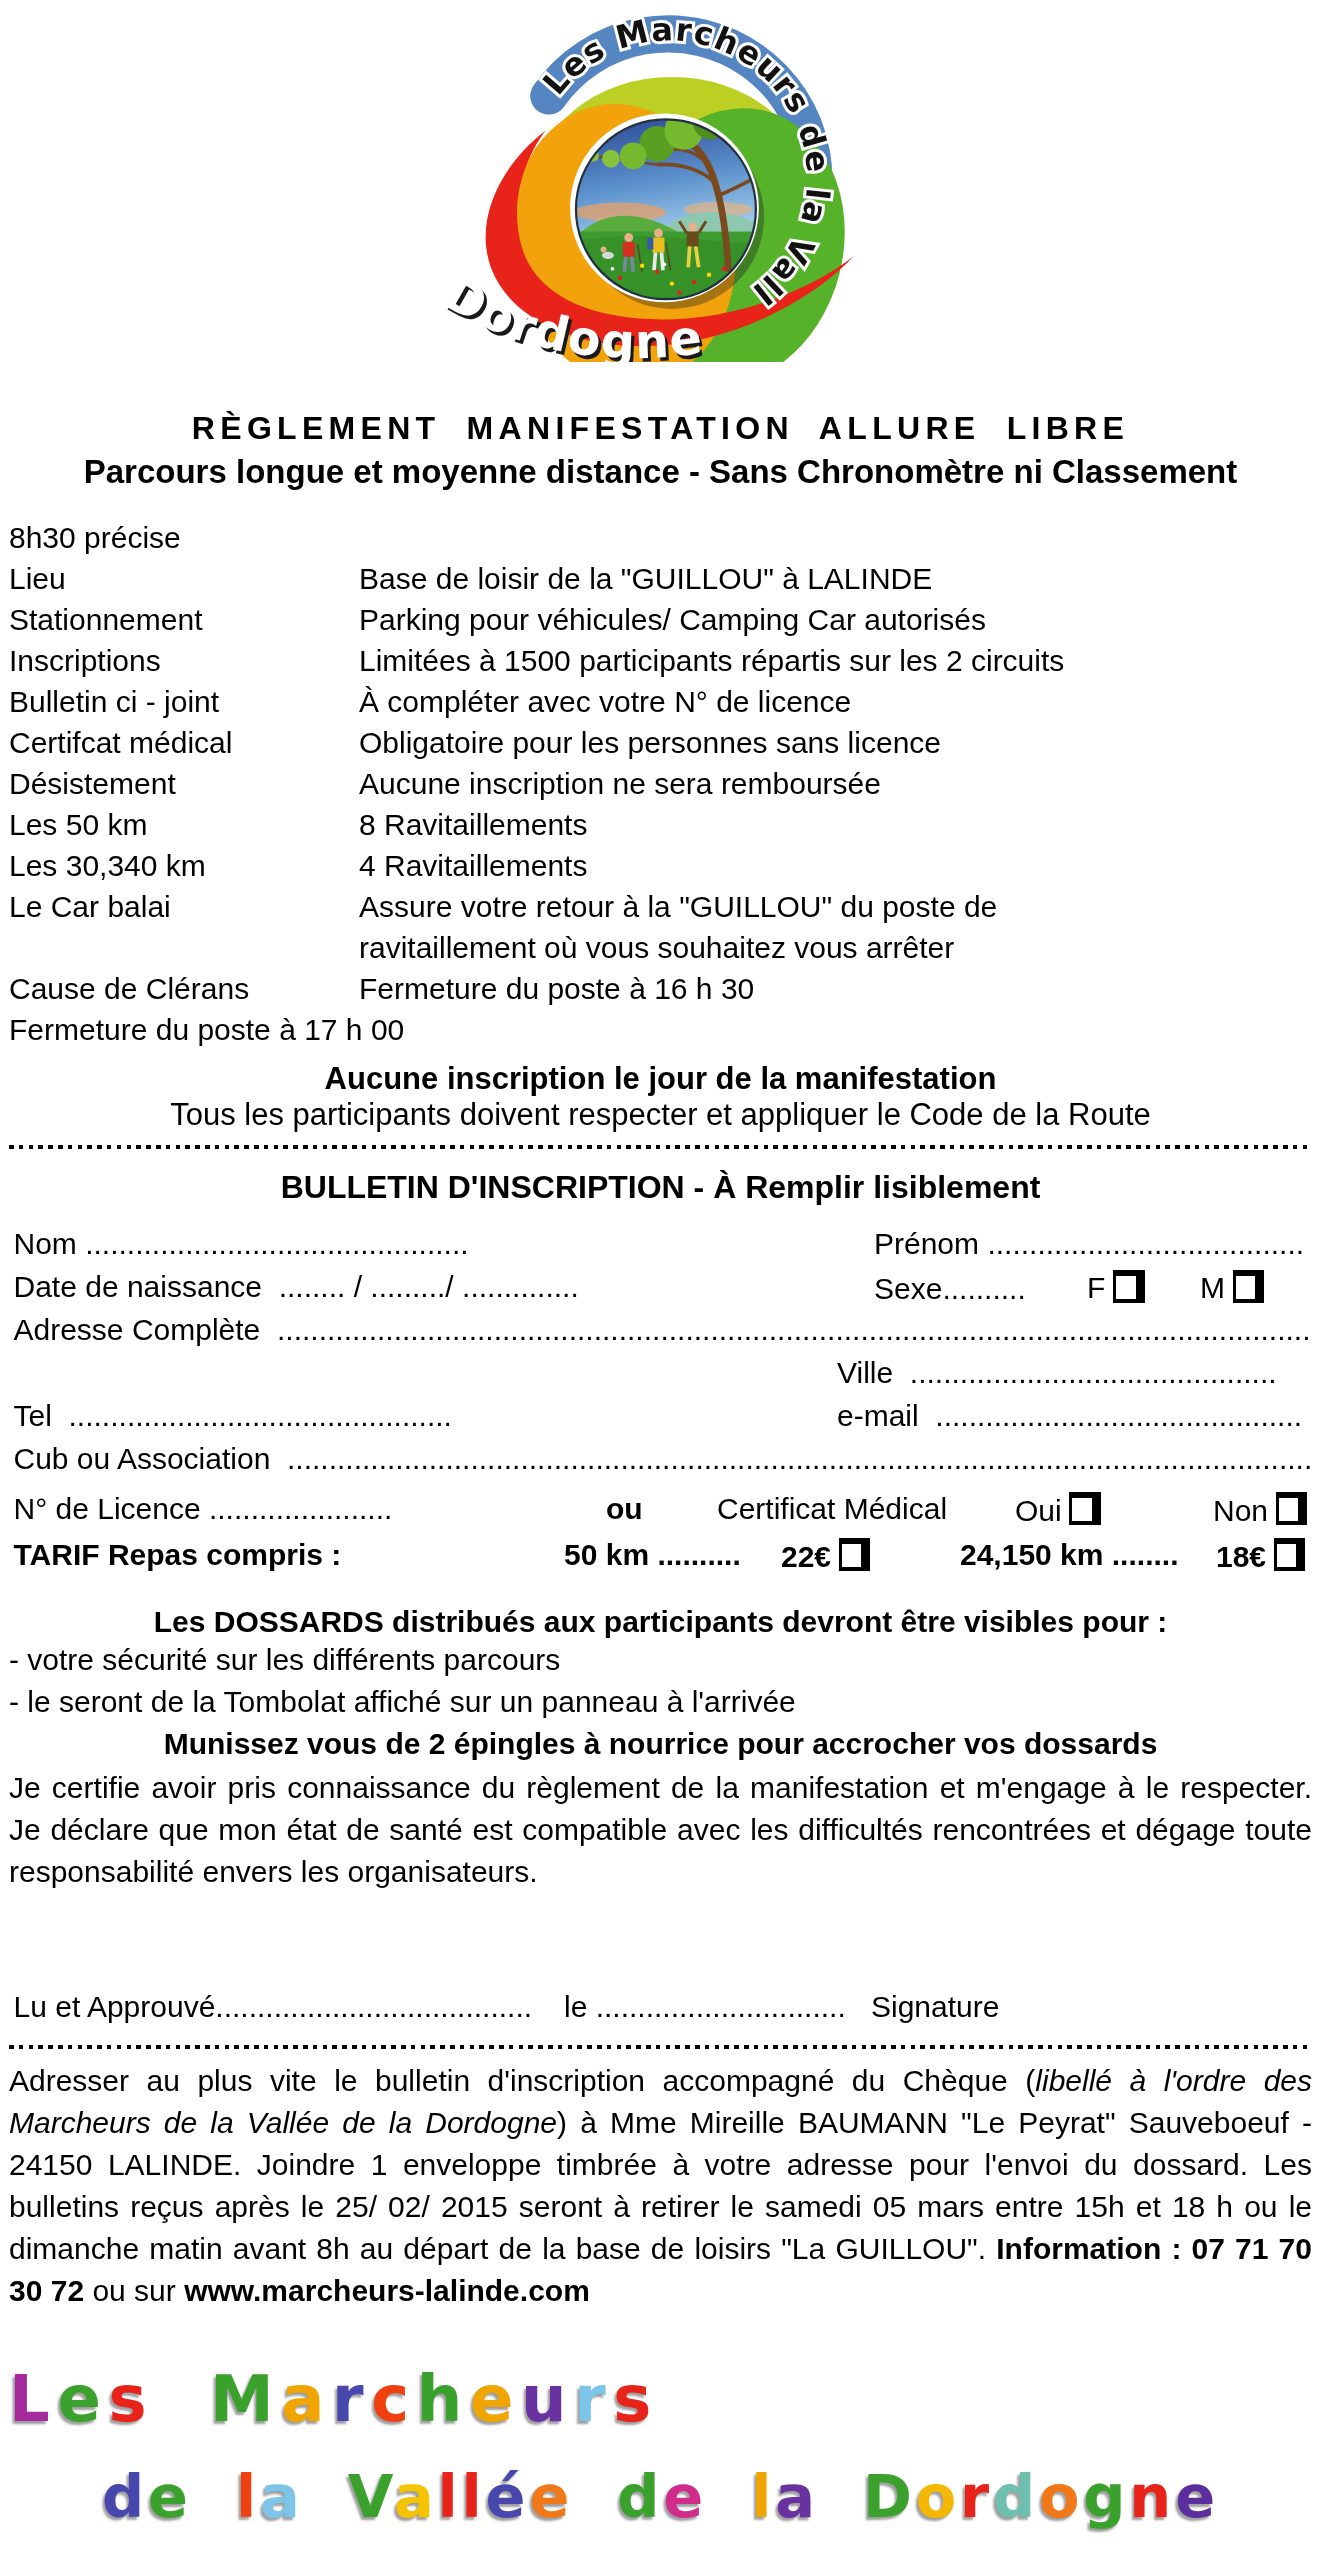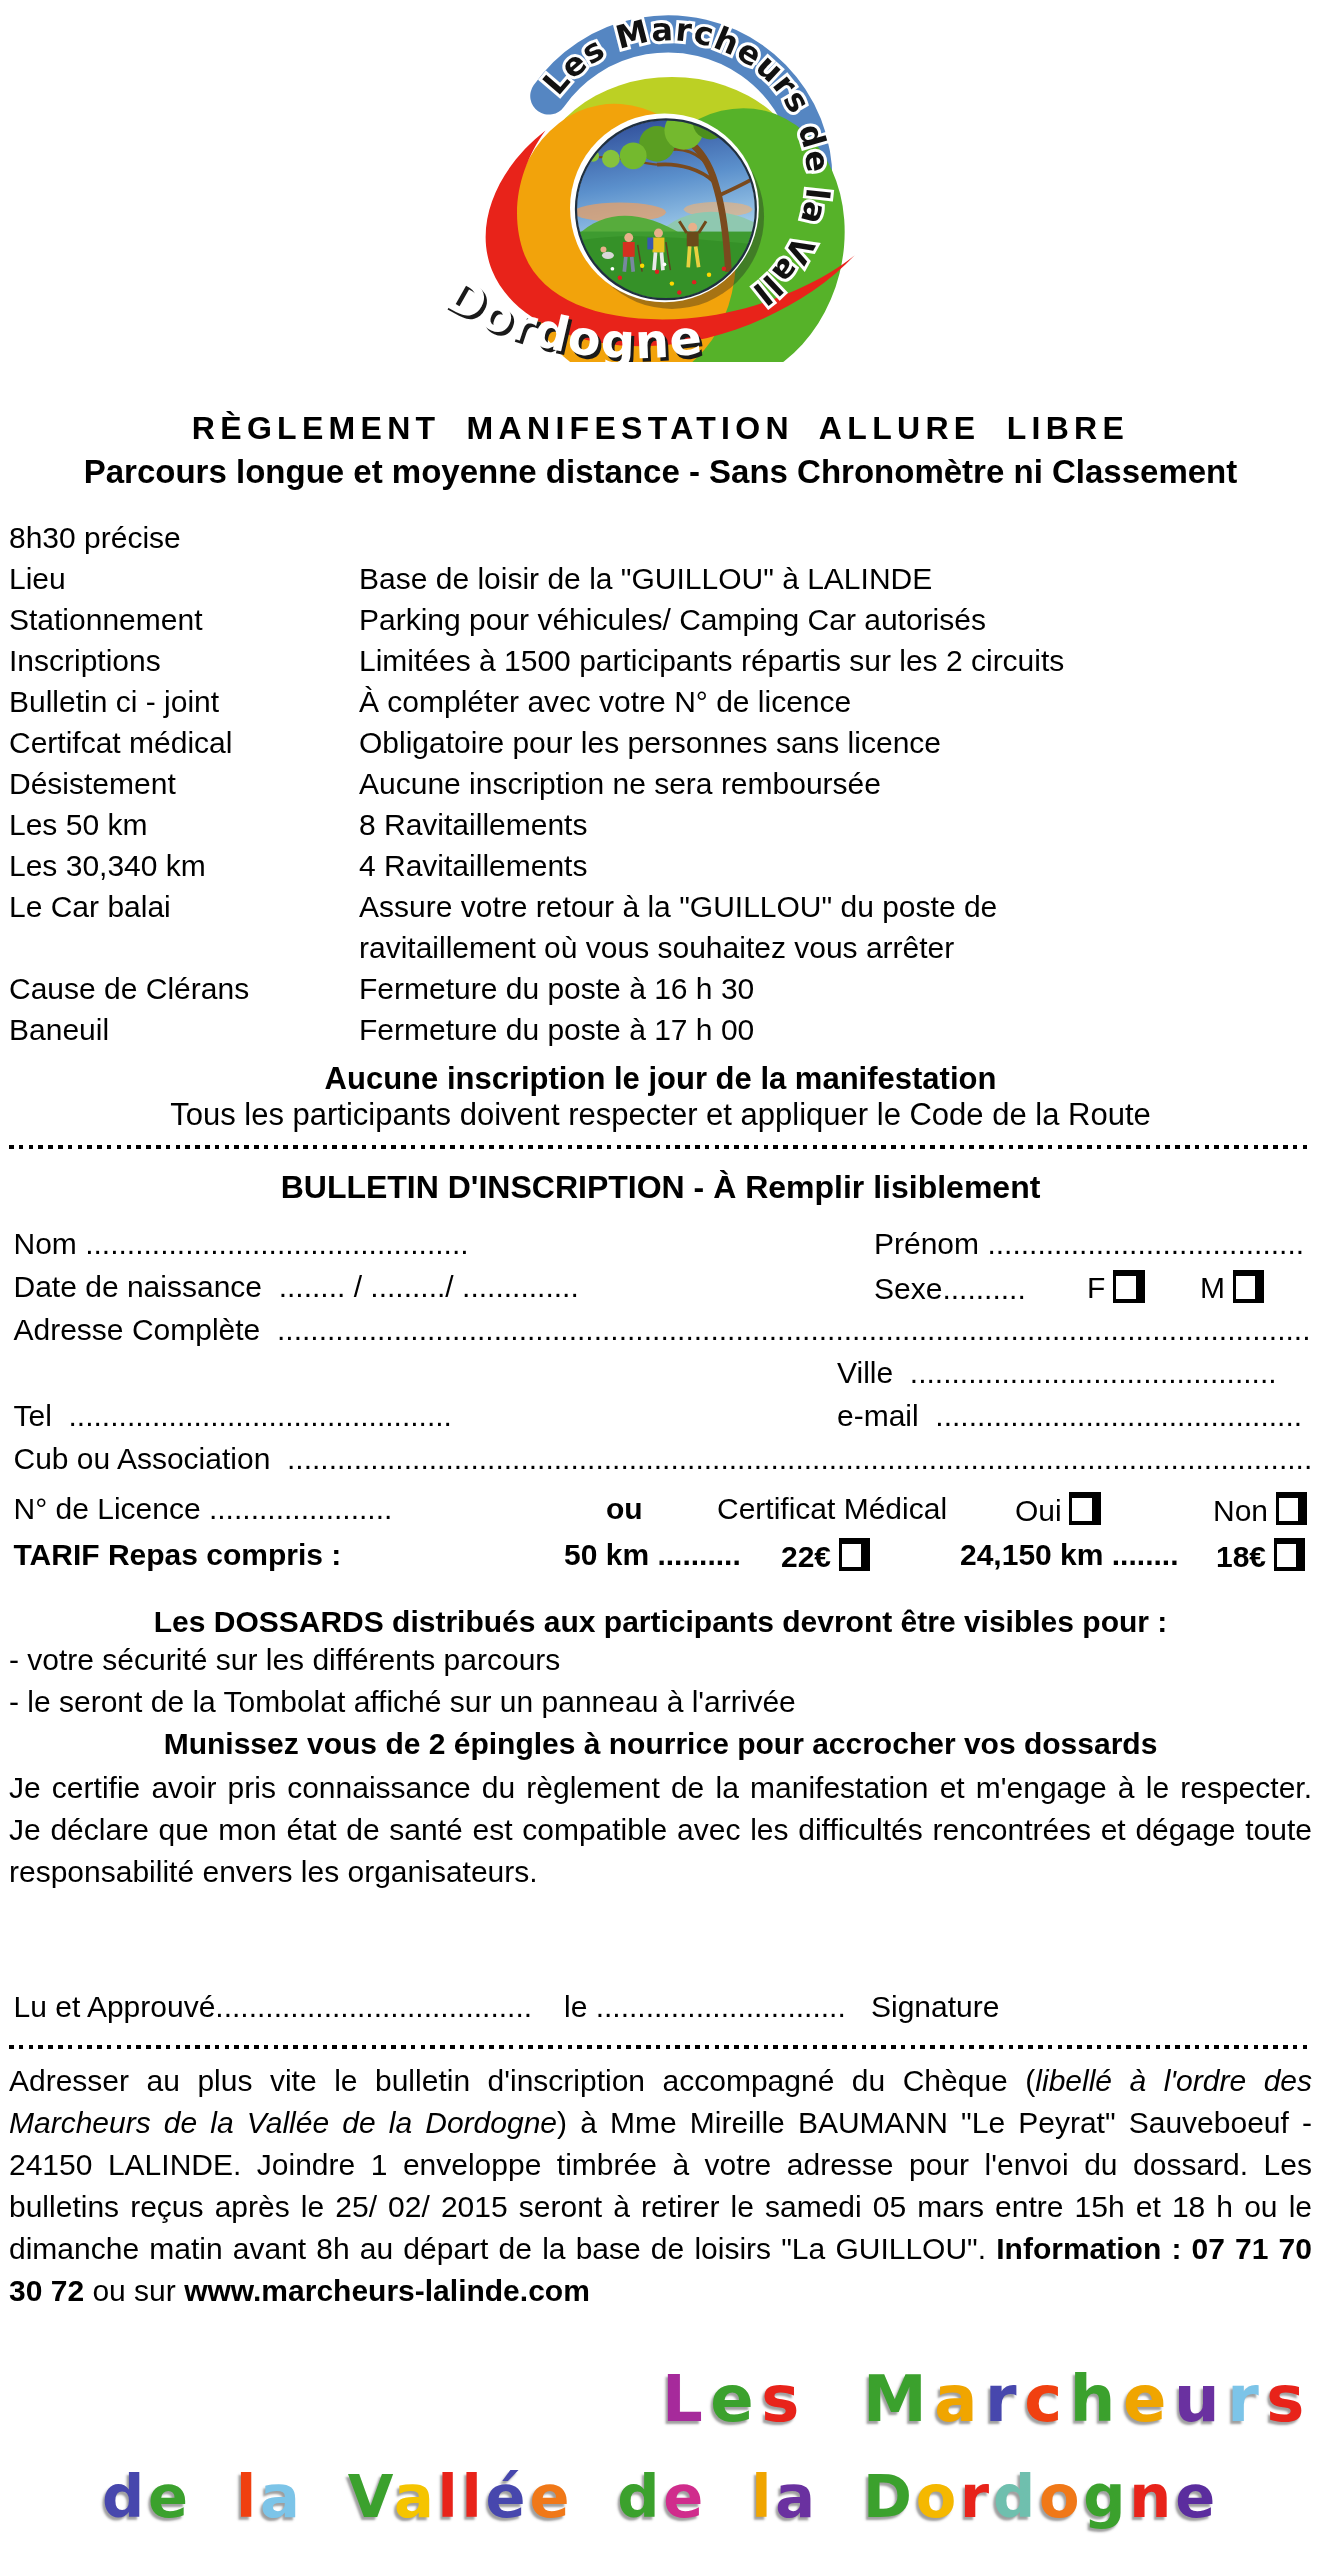--- a/index.html
+++ b/index.html
@@ -33,21 +33,21 @@
   .doss li{list-style:none;line-height:42px;}
   .doss{margin:0;padding:0;}
   .doss-foot{text-align:center;font-weight:bold;line-height:42px;}
   .certify{margin-top:1.5px;line-height:42px;text-align:justify;}
   .sigrow{position:relative;height:43px;margin-top:97px;white-space:nowrap;}
   .sigrow>span{position:absolute;top:0;}
   .mail{margin-top:4.5px;line-height:42px;text-align:justify;}
   .mail .i{font-style:italic;}
   .mail .b{font-weight:bold;}
   
-  .foot1{margin-top:50px;text-align:right;font-family:"DejaVu Sans",sans-serif;
+  .foot1{margin-top:50px;text-align:left;font-family:"DejaVu Sans",sans-serif;
          font-weight:bold;font-size:64px;letter-spacing:7.6px;word-spacing:26px;
          text-shadow:-2.3px 3px 2.3px rgba(40,40,40,.45);}
   .foot2{margin-top:26px;text-align:center;font-family:"DejaVu Sans",sans-serif;
          font-weight:bold;font-size:59px;letter-spacing:3.8px;word-spacing:19.7px;
          text-shadow:-2.3px 3px 2.3px rgba(40,40,40,.45);}
 </style>
 </head>
 <body>
 
 <div class="doc">
@@ -200,21 +200,20 @@
       </div>
     <div class="irow">
         <span></span>
         <span>ravitaillement où vous souhaitez vous arrêter</span>
       </div>
     <div class="irow">
         <span>Cause de Clérans</span>
         <span>Fermeture du poste à 16 h 30</span>
       </div>
     <div class="irow">
-        <span>Baneuil</span>
         <span>Fermeture du poste à 17 h 00</span>
       </div>
   </div>
 
   <div class="notice1">Aucune inscription le jour de la manifestation</div>
   <div class="notice2">Tous les participants doivent respecter et appliquer le Code de la Route</div>
   <div class="dotline"></div>
 
   <div class="bulletin-title">BULLETIN D'INSCRIPTION - À Remplir lisiblement</div>
 

